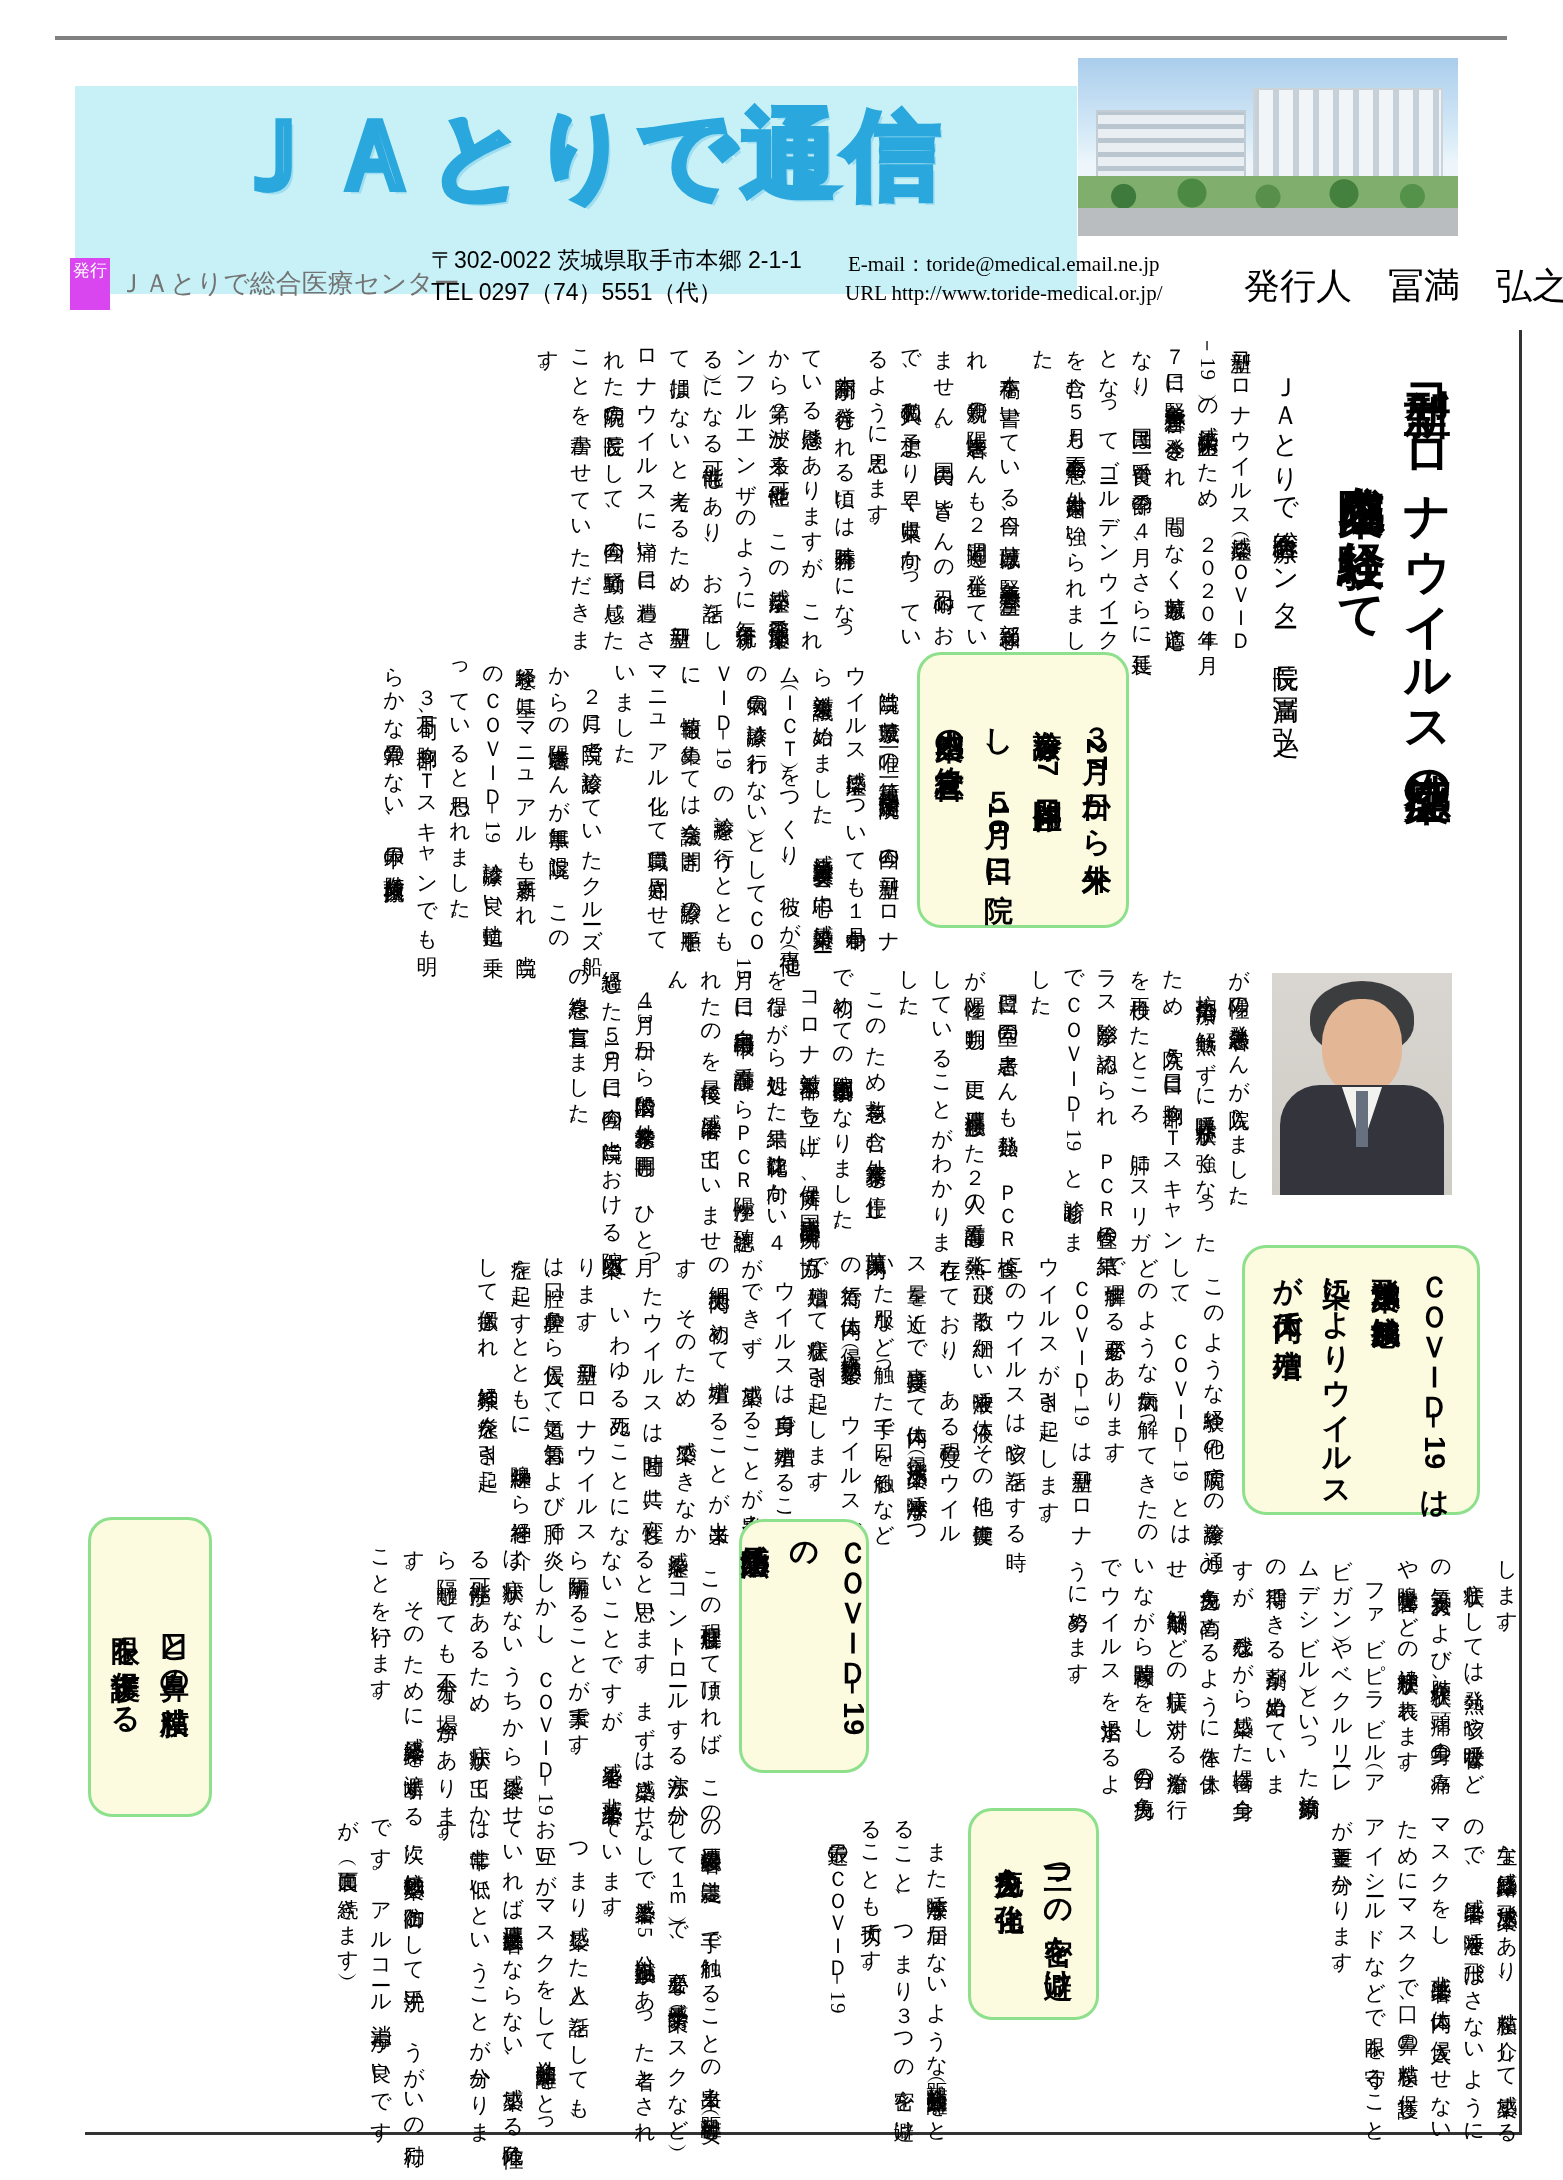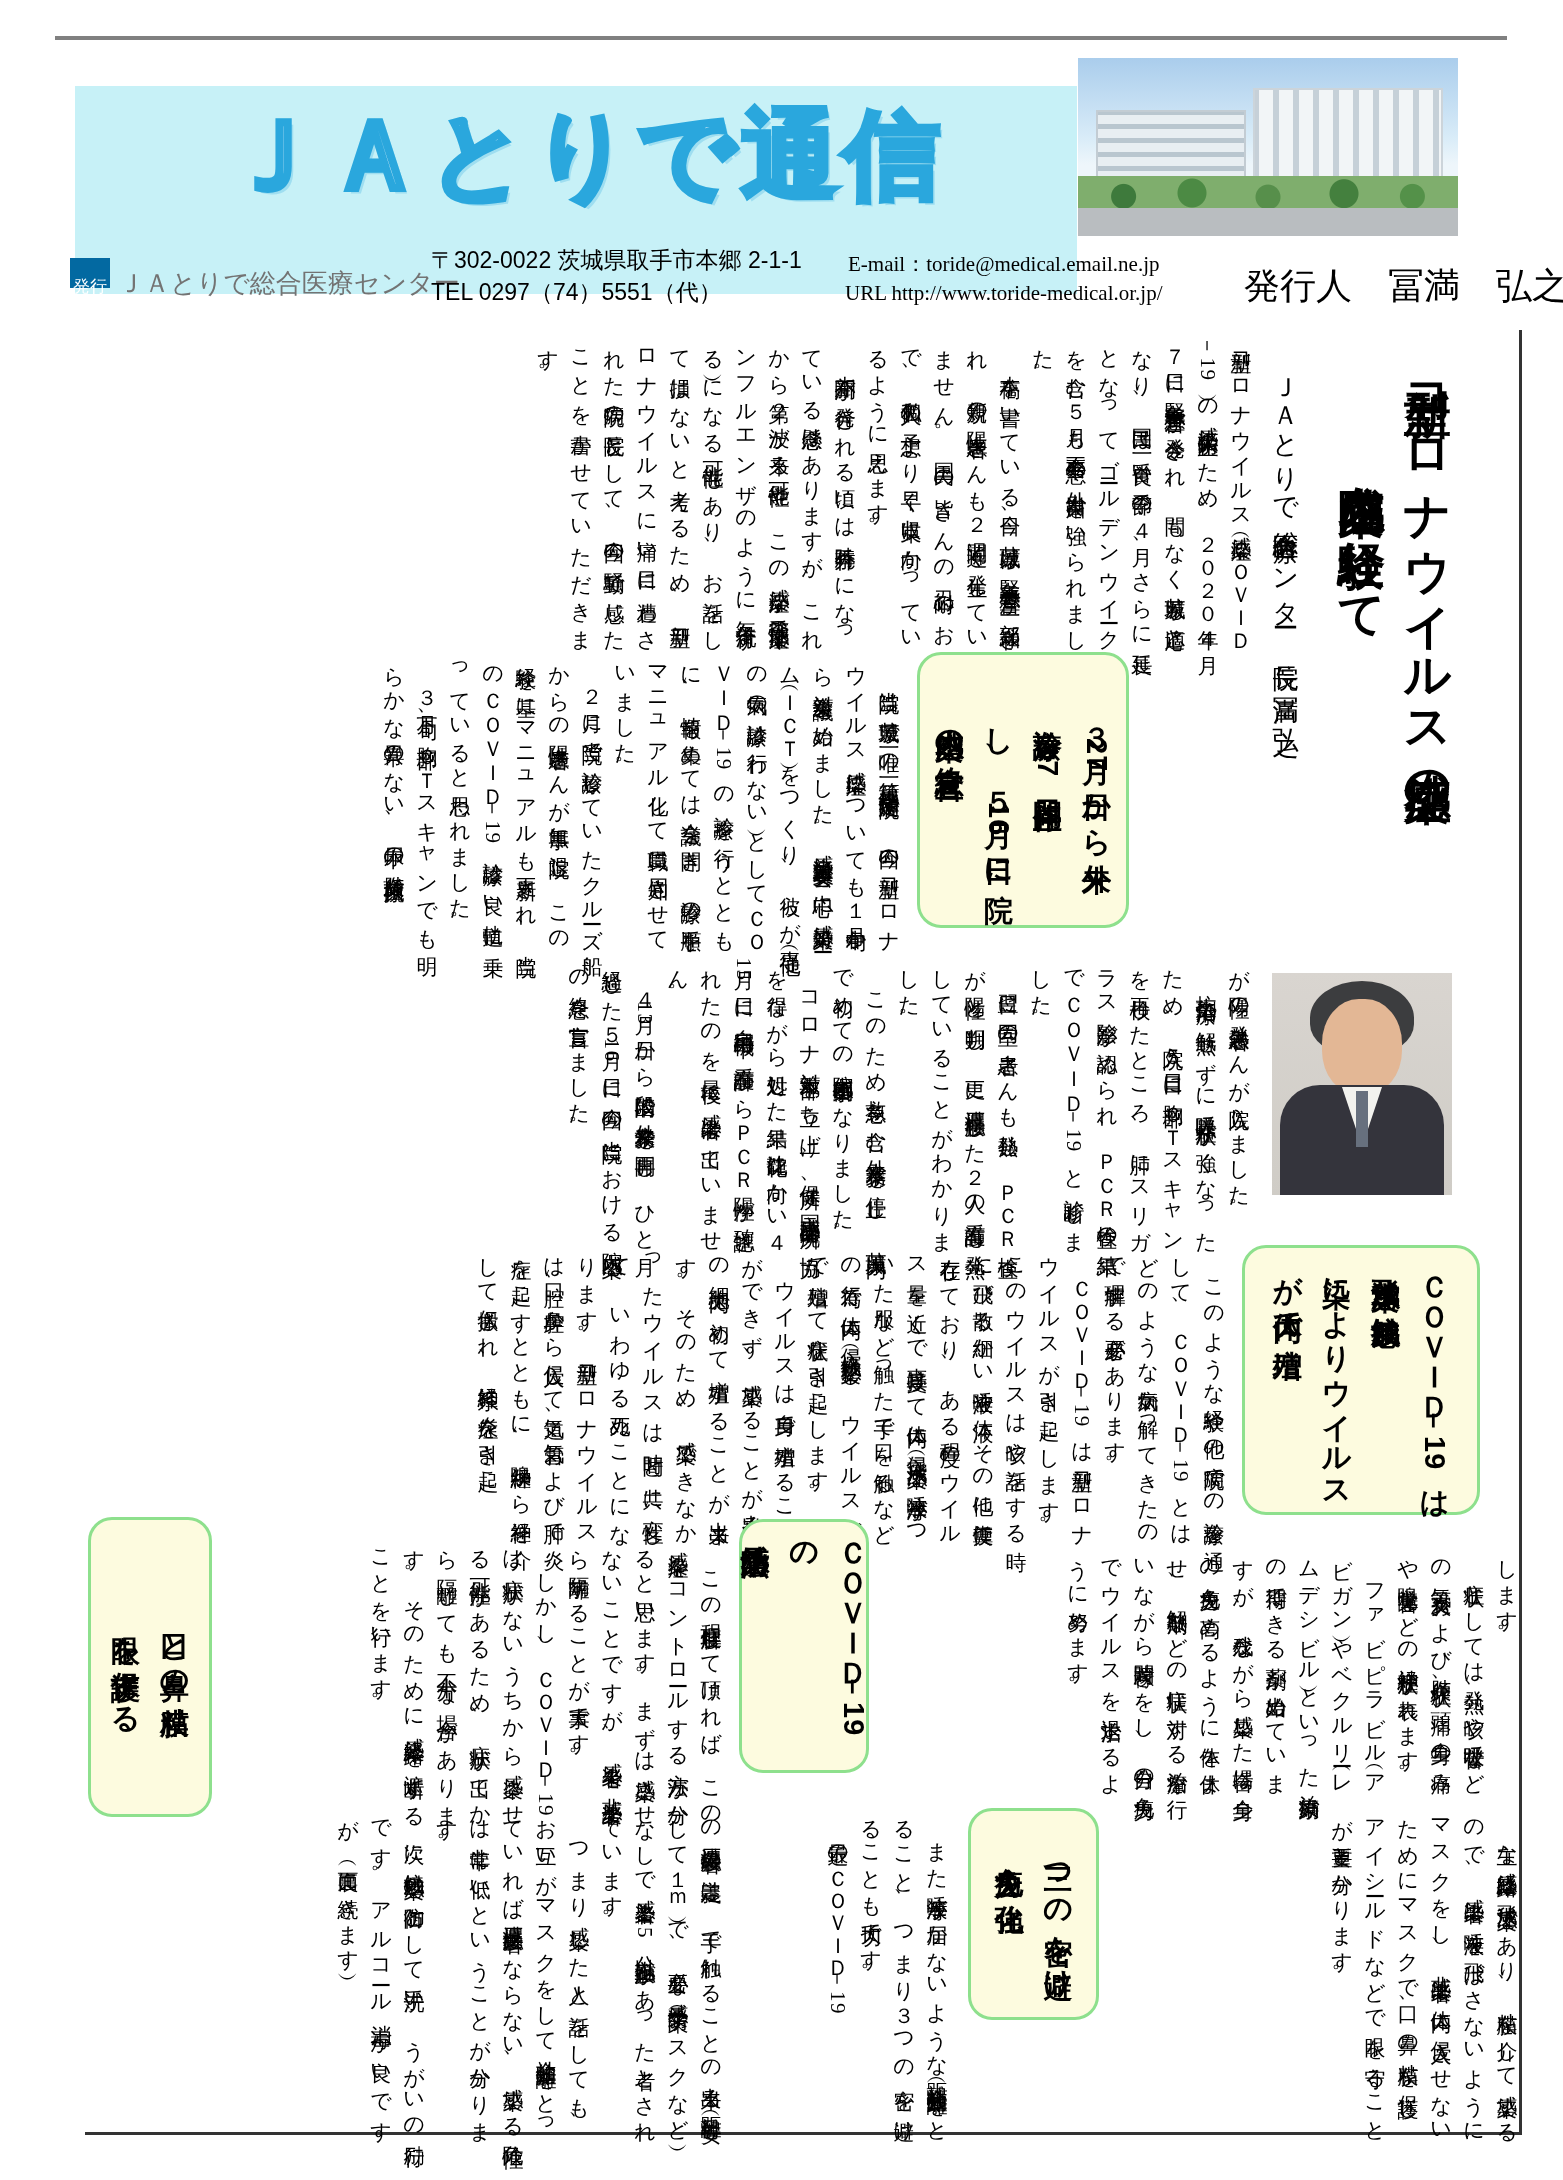--- a/index.html
+++ b/index.html
@@ -25,23 +25,23 @@
       box-shadow:inset 0 0 0 2px #ccd4da;
       background-image:repeating-linear-gradient(to right,#c6d0d8 0 6px,transparent 6px 20px);}
   .hp-trees{position:absolute;left:0;top:118px;width:380px;height:34px;
       background:radial-gradient(circle at 12% 60%,#3e7a3c 0 12px,transparent 13px),
                  radial-gradient(circle at 30% 50%,#4c8a44 0 14px,transparent 15px),
                  radial-gradient(circle at 50% 62%,#578f4b 0 12px,transparent 13px),
                  radial-gradient(circle at 70% 52%,#44803e 0 14px,transparent 15px),
                  radial-gradient(circle at 88% 60%,#549149 0 12px,transparent 13px),#7fae6d;}
   .hp-road{position:absolute;left:0;top:150px;width:380px;height:28px;background:#b9bdc0;}
   
-  .pub-badge{left:70px;top:258px;width:40px;height:30px;background:#0369a1;color:#fff;
+  .pub-badge{left:70px;top:258px;width:40px;height:52px;background:#d946ef;color:#fff;
       font-family:"Liberation Sans","DejaVu Sans",sans-serif;font-size:17px;line-height:22px;
-      text-align:center;padding-top:18px;box-sizing:border-box;}
+      text-align:center;padding-top:2px;box-sizing:border-box;}
   .pub-name{left:118px;top:266px;font-family:"Liberation Sans","DejaVu Sans",sans-serif;
       font-size:26px;color:#737373;white-space:nowrap;}
   .pub-addr{left:431px;top:244px;font-family:"Liberation Sans","DejaVu Sans",sans-serif;
       font-size:23px;line-height:32px;white-space:pre-line;}
   .pub-contact{left:845px;top:250px;font-size:21px;line-height:29px;white-space:pre-line;text-align:center;}
   .pub-issuer{left:1244px;top:262px;font-family:"Liberation Sans","DejaVu Sans",sans-serif;
       font-size:36px;white-space:nowrap;}
   
   .v{position:absolute;writing-mode:vertical-rl;white-space:pre-line;}
   .body-v{font-size:21px;line-height:33px;letter-spacing:1.5px;text-align:justify;}

